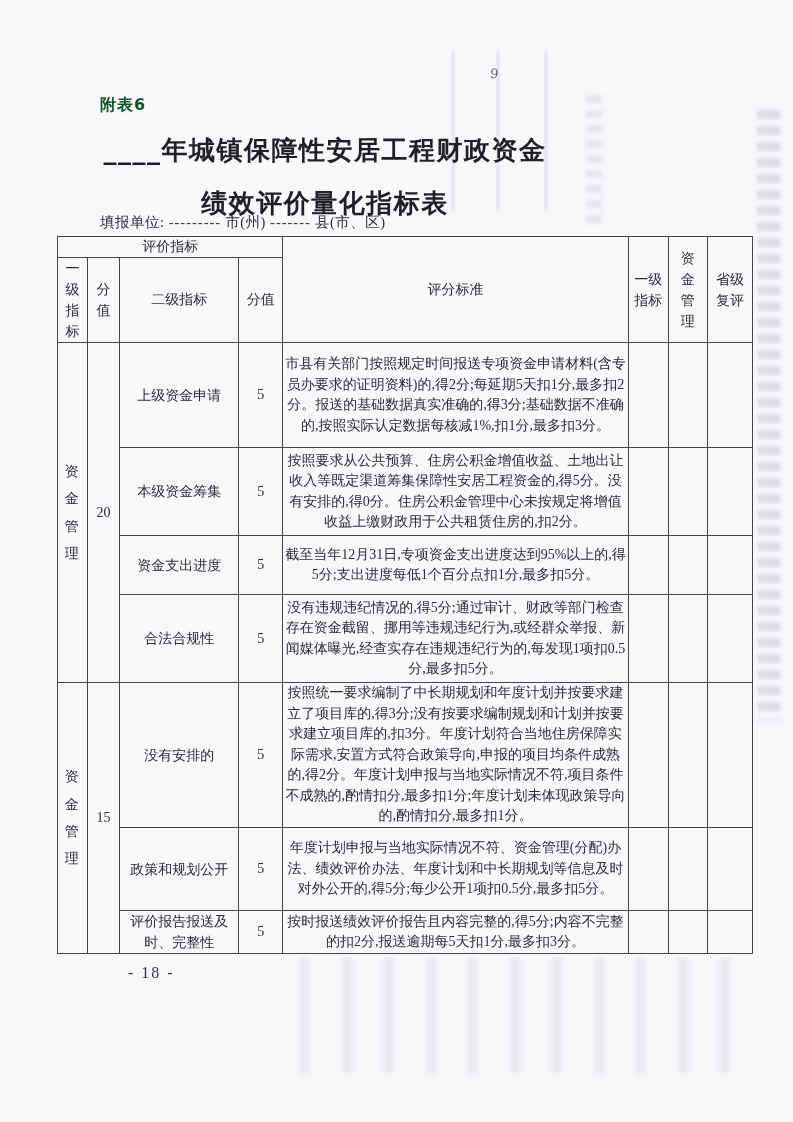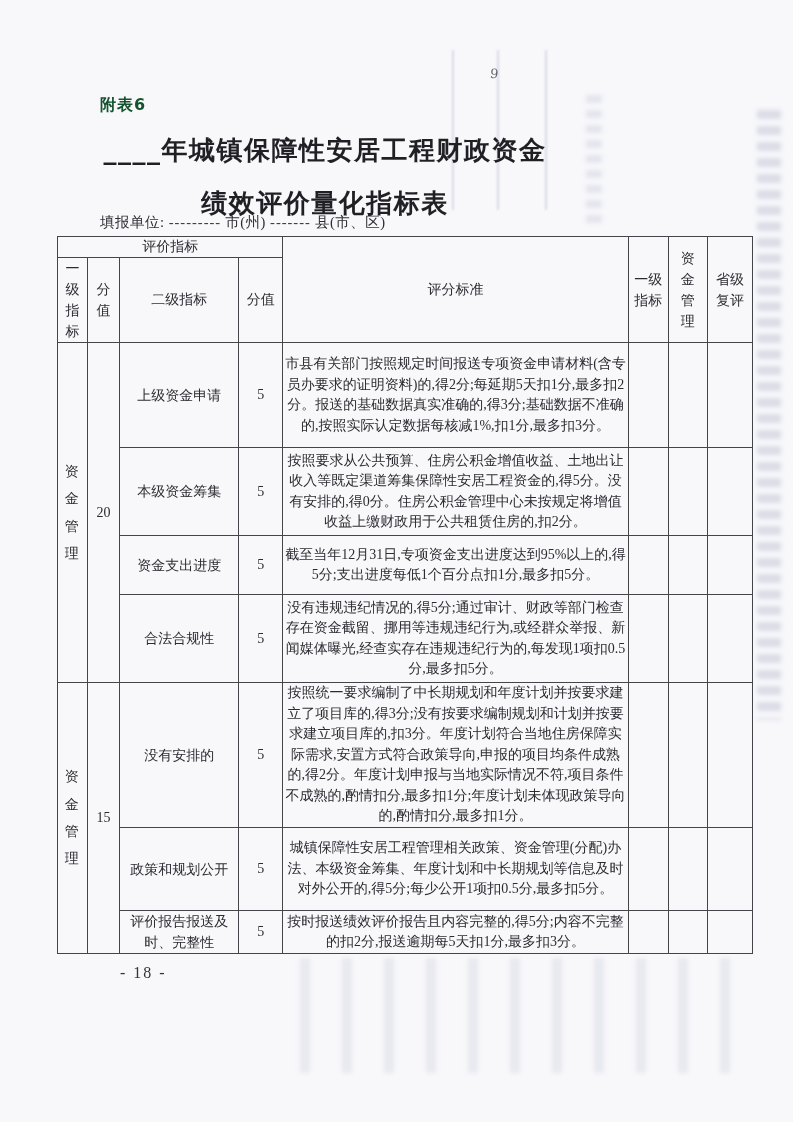--- a/index.html
+++ b/index.html
@@ -28,21 +28,21 @@
   .fill-line{
     position:absolute;left:100px;top:213px;font-size:14.5px;color:#2e2e35;
     letter-spacing:0.5px;white-space:nowrap;
   }
   .fill-line .blank{letter-spacing:1px;color:#3a3a42;}
   .hand-mark{
     position:absolute;left:490px;top:66px;font-size:13px;color:#4c4c58;
     transform:rotate(8deg);opacity:.85;font-family:"DejaVu Serif", serif;
   }
   .page-number{
-    position:absolute;left:120px;top:964px;font-size:16px;color:#33333a;
+    position:absolute;left:128px;top:964px;font-size:16px;color:#33333a;
     letter-spacing:2px;
   }
   
   table.indicator{
     position:absolute;left:57px;top:236px;width:696px;
     border-collapse:collapse;table-layout:fixed;
     font-size:14px;color:#2b2b32;
   }
   table.indicator td, table.indicator th{
     border:1.5px solid #44444b;
@@ -180,21 +180,21 @@
           <td class="l2name">没有安排的</td>
           <td>5</td>
           <td class="criteria">按照统一要求编制了中长期规划和年度计划并按要求建立了项目库的,得3分;没有按要求编制规划和计划并按要求建立项目库的,扣3分。年度计划符合当地住房保障实际需求,安置方式符合政策导向,申报的项目均条件成熟的,得2分。年度计划申报与当地实际情况不符,项目条件不成熟的,酌情扣分,最多扣1分;年度计划未体现政策导向的,酌情扣分,最多扣1分。</td>
           <td></td>
           <td></td>
           <td></td>
         </tr>
         <tr>
           <td class="l2name">政策和规划公开</td>
           <td>5</td>
-          <td class="criteria">城镇保障性安居工程管理相关政策、资金管理(分配)办法、本级资金筹集、年度计划和中长期规划等信息及时对外公开的,得5分;每少公开1项扣0.5分,最多扣5分。</td>
+          <td class="criteria">年度计划申报与当地实际情况不符、资金管理(分配)办法、绩效评价办法、年度计划和中长期规划等信息及时对外公开的,得5分;每少公开1项扣0.5分,最多扣5分。</td>
           <td></td>
           <td></td>
           <td></td>
         </tr>
         <tr>
           <td class="l2name">评价报告报送及时、完整性</td>
           <td>5</td>
           <td class="criteria">按时报送绩效评价报告且内容完整的,得5分;内容不完整的扣2分,报送逾期每5天扣1分,最多扣3分。</td>
           <td></td>
           <td></td>

